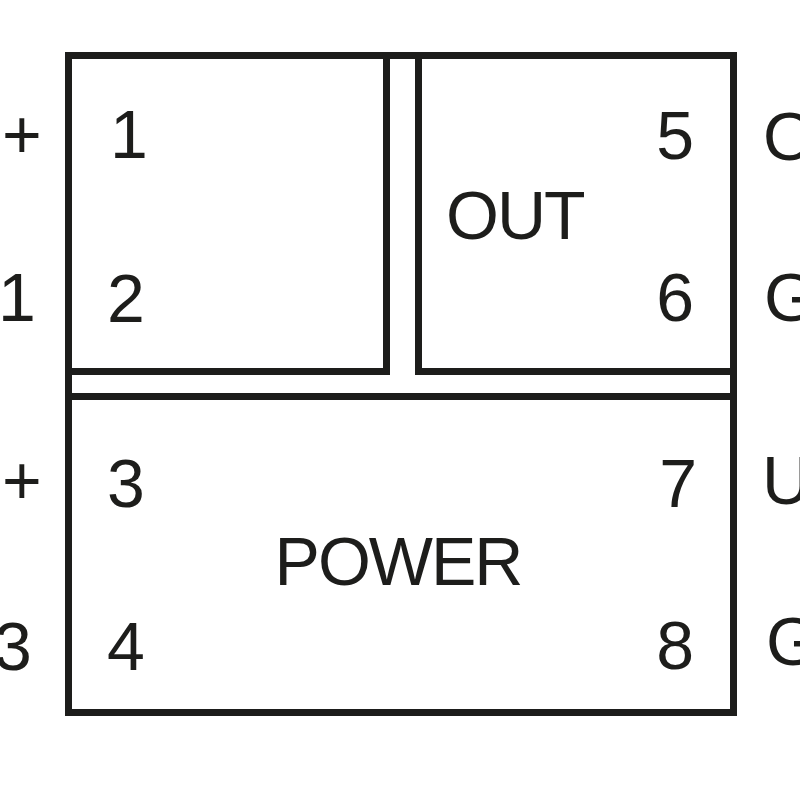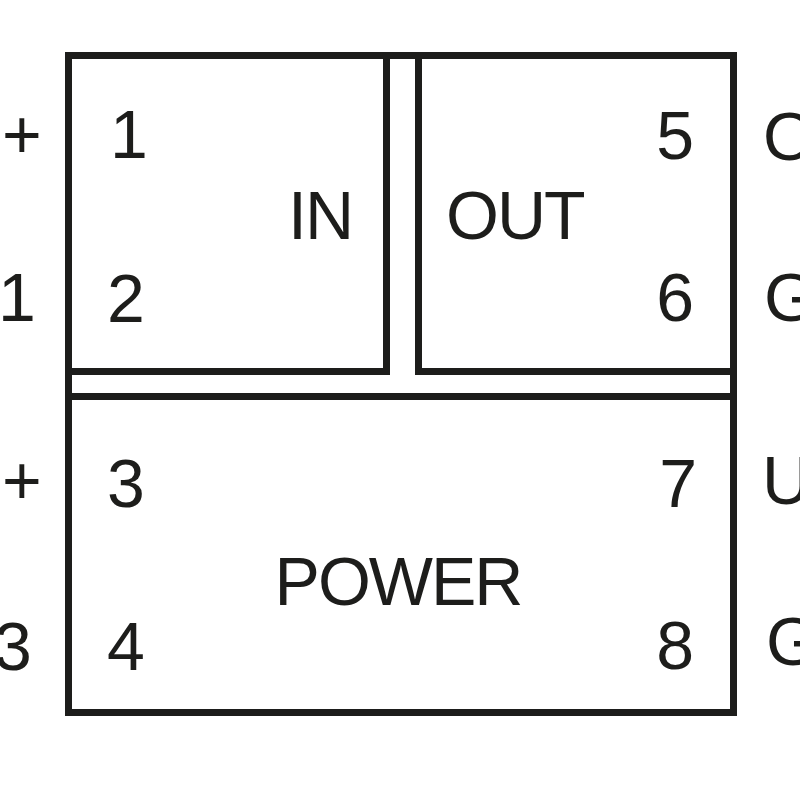--- a/index.html
+++ b/index.html
@@ -43,21 +43,21 @@
   .pin-5 { right: 106px; top: 135px; }
   .pin-6 { right: 106px; top: 297px; }
   .pin-3 { left: 107px; top: 483px; }
   .pin-4 { left: 107px; top: 646px; }
   .pin-7 { right: 103px; top: 483px; }
   .pin-8 { right: 106px; top: 645px; }
 
   
   .in-label    { right: 448px; top: 215px; }
   .out-label   { left: 446px;  top: 215px; }
-  .power-label { left: 398px;  top: 581px; transform: translate(-50%, -50%); }
+  .power-label { left: 398px;  top: 561px; transform: translate(-50%, -50%); }
 
   
   .t-left-1  { left: 2px;   top: 134px; }
   .t-left-2  { left: -2px;  top: 297px; }
   .t-left-3  { left: 2px;   top: 480px; }
   .t-left-4  { left: -6px;  top: 646px; }
   .t-right-1 { left: 763px; top: 136px; }
   .t-right-2 { left: 764px; top: 297px; }
   .t-right-3 { left: 762px; top: 480px; }
   .t-right-4 { left: 766px; top: 641px; }
@@ -65,21 +65,20 @@
 </head>
 <body>
 
 <div class="canvas">
 
   <div class="frame outer-frame"></div>
   <div class="frame block-in"></div>
   <div class="frame block-out"></div>
   <div class="frame block-power"></div>
 
-  <span class="lbl word in-label">IN</span>
   <span class="lbl word out-label">OUT</span>
   <span class="lbl word power-label">POWER</span>
 
   <span class="lbl pin-1">1</span>
   <span class="lbl pin-2">2</span>
   <span class="lbl pin-5">5</span>
   <span class="lbl pin-6">6</span>
   <span class="lbl pin-3">3</span>
   <span class="lbl pin-4">4</span>
   <span class="lbl pin-7">7</span>

